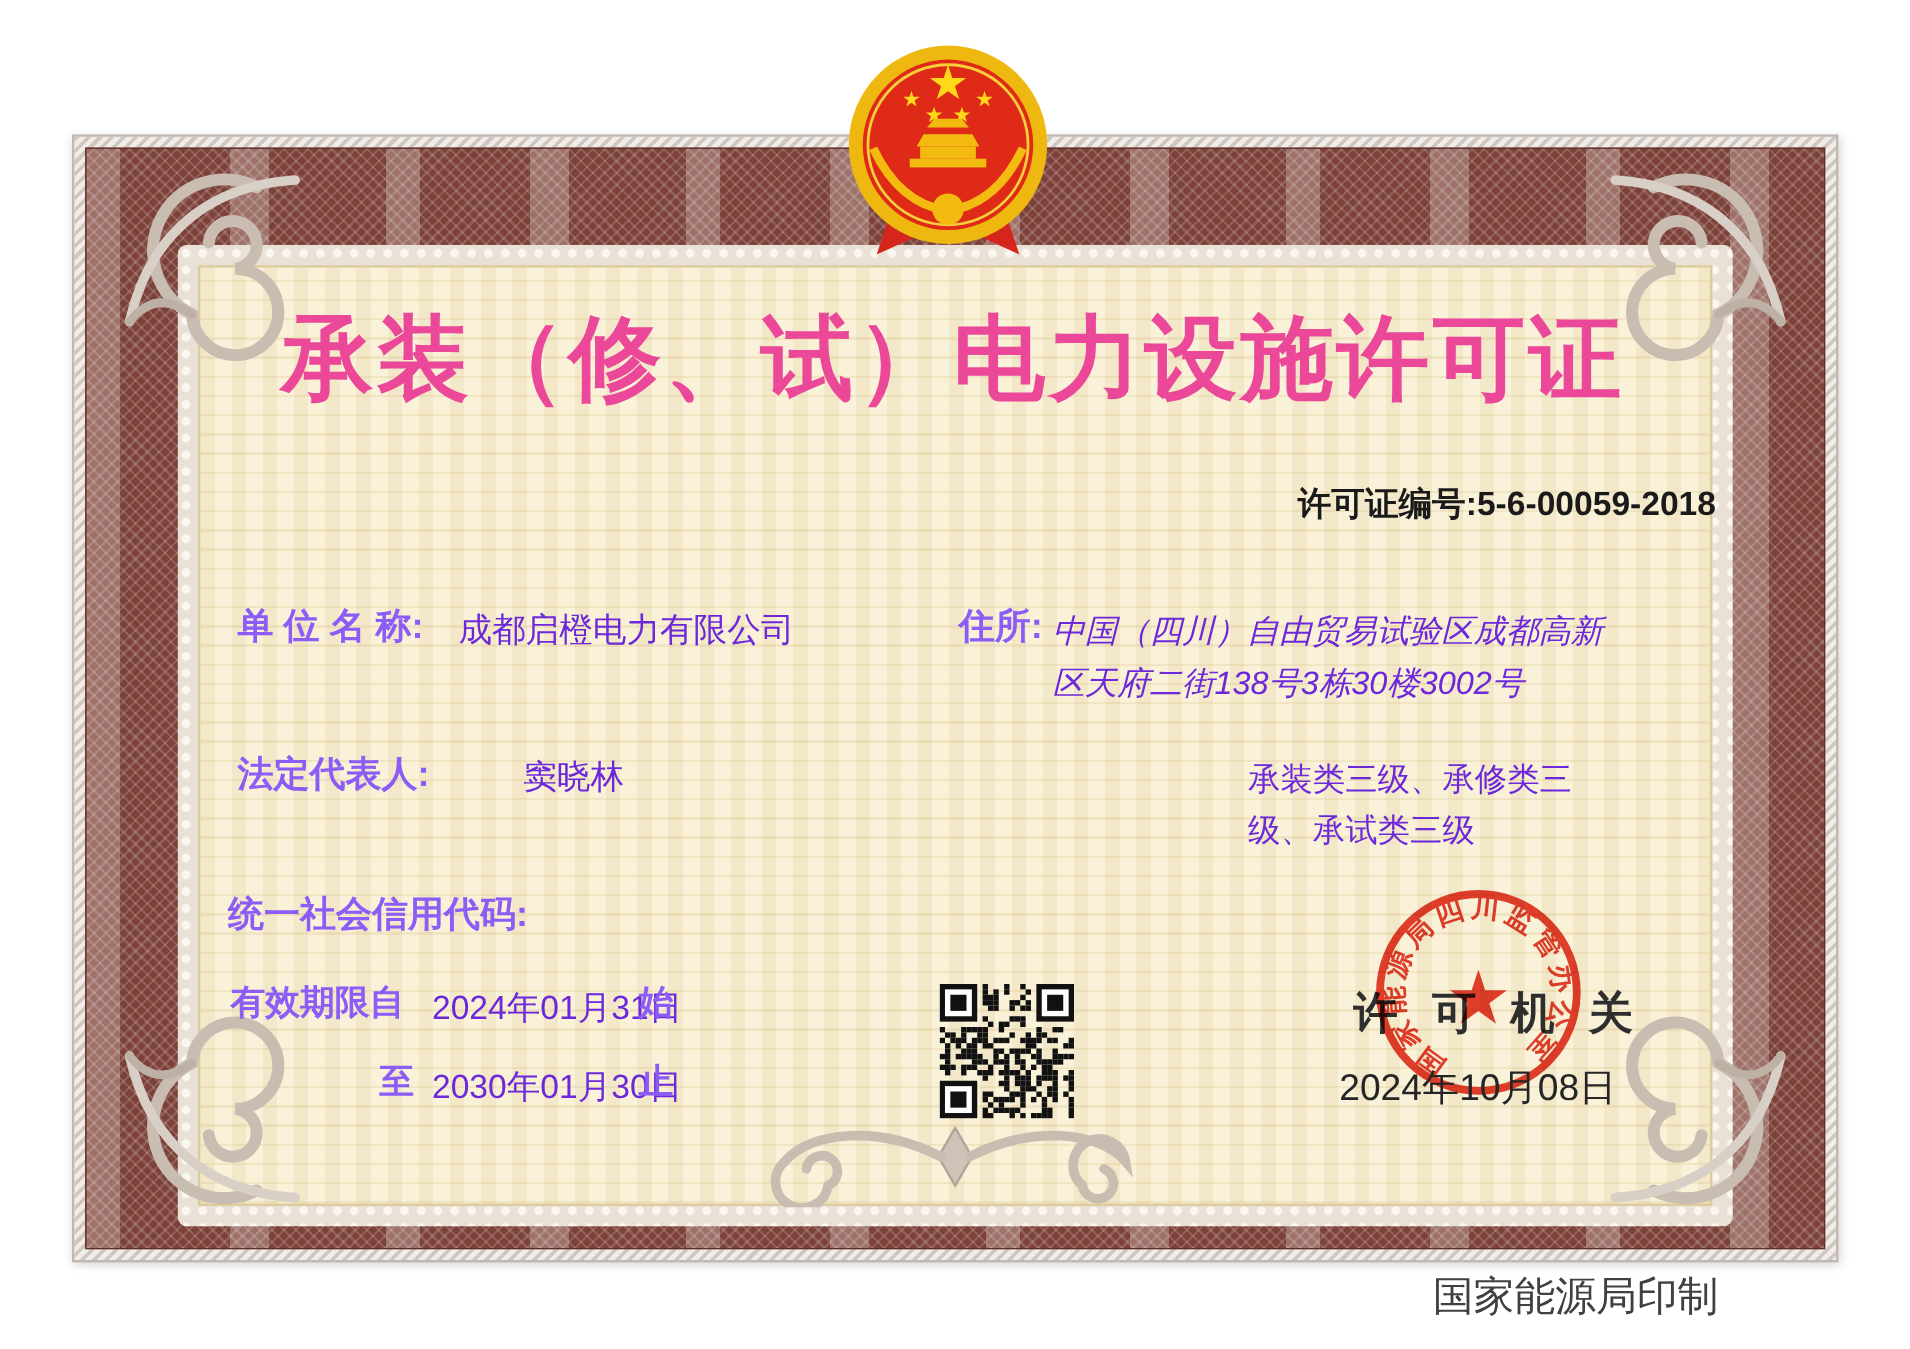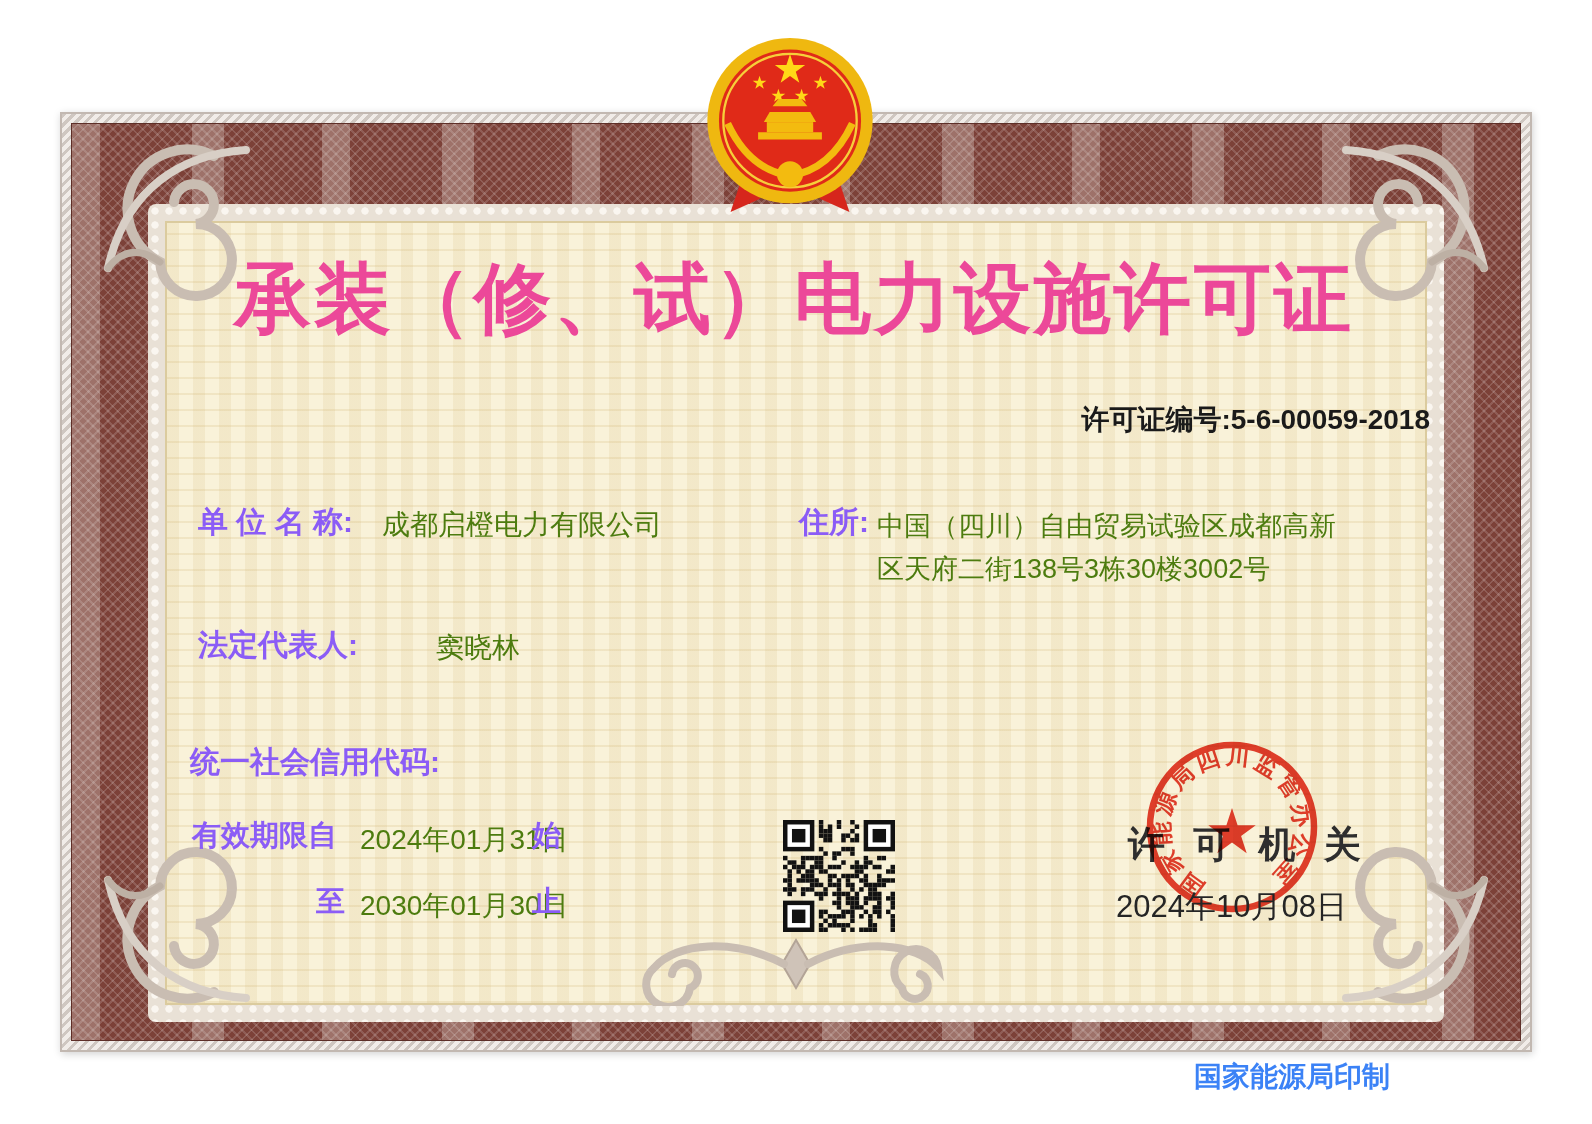--- a/index.html
+++ b/index.html
@@ -29,23 +29,23 @@
   .fl-bl{left:86px;top:828px;transform:scaleY(-1);}
   .fl-br{left:1322px;top:828px;transform:scale(-1,-1);}
   .bottom-orn{position:absolute;left:584px;top:934px;width:424px;height:72px;pointer-events:none;}
 
   
   .t{position:absolute;white-space:nowrap;}
   .doc-title{left:60px;top:248px;width:1468px;text-align:center;
              font-size:77px;font-weight:700;letter-spacing:3px;color:#ec4899;}
   .lic-no{right:162px;top:401px;font-size:28px;font-weight:700;color:#1a1a1a;}
   .lbl{font-weight:700;font-size:30px;color:#8b5cf6;}
-  .val{font-size:28px;color:#4d7c0f;}
+  .val{font-size:28px;color:#6d28d9;}
   .wrap{white-space:normal;line-height:1.6;}
-  .printer{left:1194px;top:1058px;font-size:28px;font-weight:700;color:#3b82f6;}
+  .printer{left:1194px;top:1058px;font-size:34px;font-weight:400;color:#404040;}
 
   
   .emblem{position:absolute;left:703px;top:30px;width:174px;height:190px;}
   .qr{position:absolute;left:783px;top:820px;width:112px;height:112px;}
   .seal-overlay{position:absolute;left:1128px;top:820px;width:212px;text-align:center;
                 font-size:37px;font-weight:700;letter-spacing:9px;color:#2e2e2e;}
   .seal{position:absolute;left:1130px;top:725px;width:204px;height:204px;opacity:.92;mix-blend-mode:multiply;}
   .seal-date{position:absolute;left:1106px;top:886px;font-size:31px;color:#252525;margin-left:10px;}
 </style>
 </head>
@@ -125,22 +125,23 @@
 
   <div class="t lbl" style="left:192px;top:816px;font-size:29px;">有效期限自</div>
   <div class="t val" style="left:360px;top:821px;">2024年01月31日</div>
   <div class="t lbl" style="left:532px;top:816px;font-size:29px;">始</div>
 
   <div class="t lbl" style="left:316px;top:882px;font-size:29px;">至</div>
   <div class="t val" style="left:360px;top:887px;">2030年01月30日</div>
   <div class="t lbl" style="left:532px;top:882px;font-size:29px;">止</div>
 
   <div class="t lbl" style="left:799px;top:502px;">住所:</div>
-  <div class="t val wrap" style="left:877px;top:505px;width:474px;font-size:27px;">中国（四川）自由贸易试验区成都高新区天府二街138号3栋30楼3002号</div>
-
+  <div class="t val wrap" style="left:877px;top:505px;width:474px;font-size:27px;font-style:italic;">中国（四川）自由贸易试验区成都高新区天府二街138号3栋30楼3002号</div>
+
+  <div class="t val wrap" style="left:1040px;top:628px;width:288px;font-size:27px;">承装类三级、承修类三级、承试类三级</div>
 
   <div class="qr">
     <svg id="qr" width="112" height="112" viewBox="0 0 100 100">
         <rect x="32" y="0" width="4" height="4" fill="#111"></rect>
         <rect x="48" y="0" width="4" height="4" fill="#111"></rect>
         <rect x="60" y="0" width="4" height="4" fill="#111"></rect>
         <rect x="32" y="4" width="4" height="4" fill="#111"></rect>
         <rect x="40" y="4" width="4" height="4" fill="#111"></rect>
         <rect x="48" y="4" width="4" height="4" fill="#111"></rect>
         <rect x="64" y="4" width="4" height="4" fill="#111"></rect>

